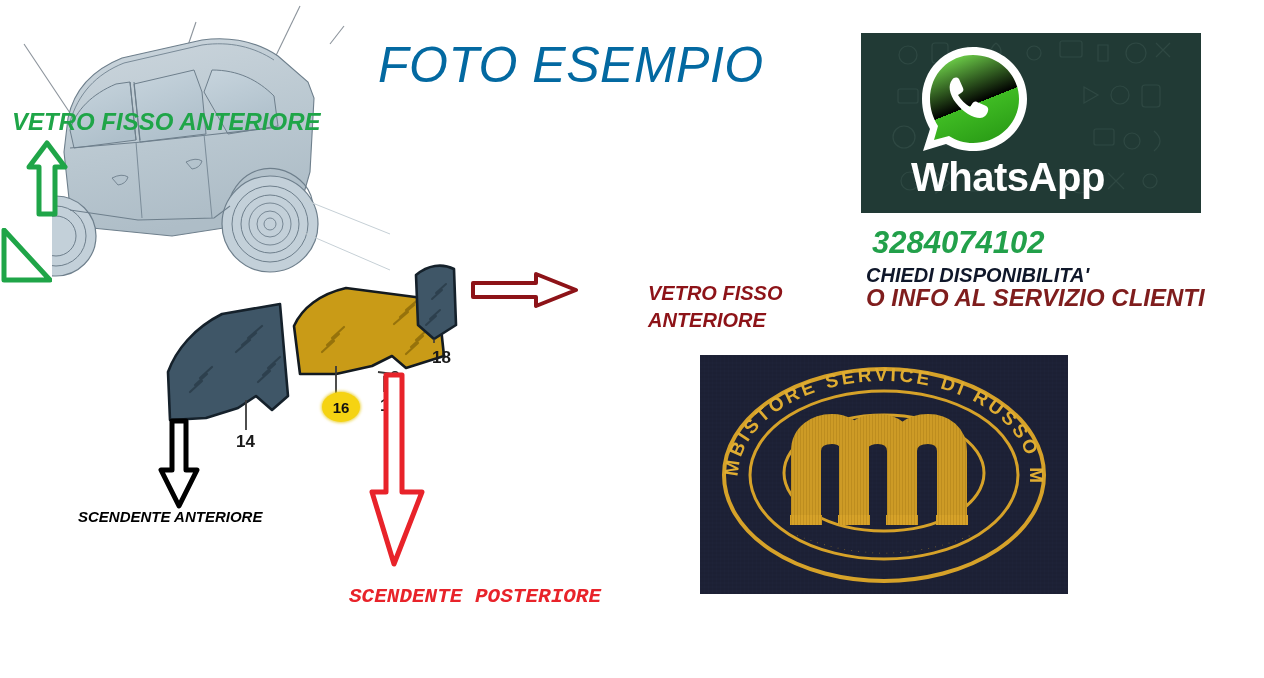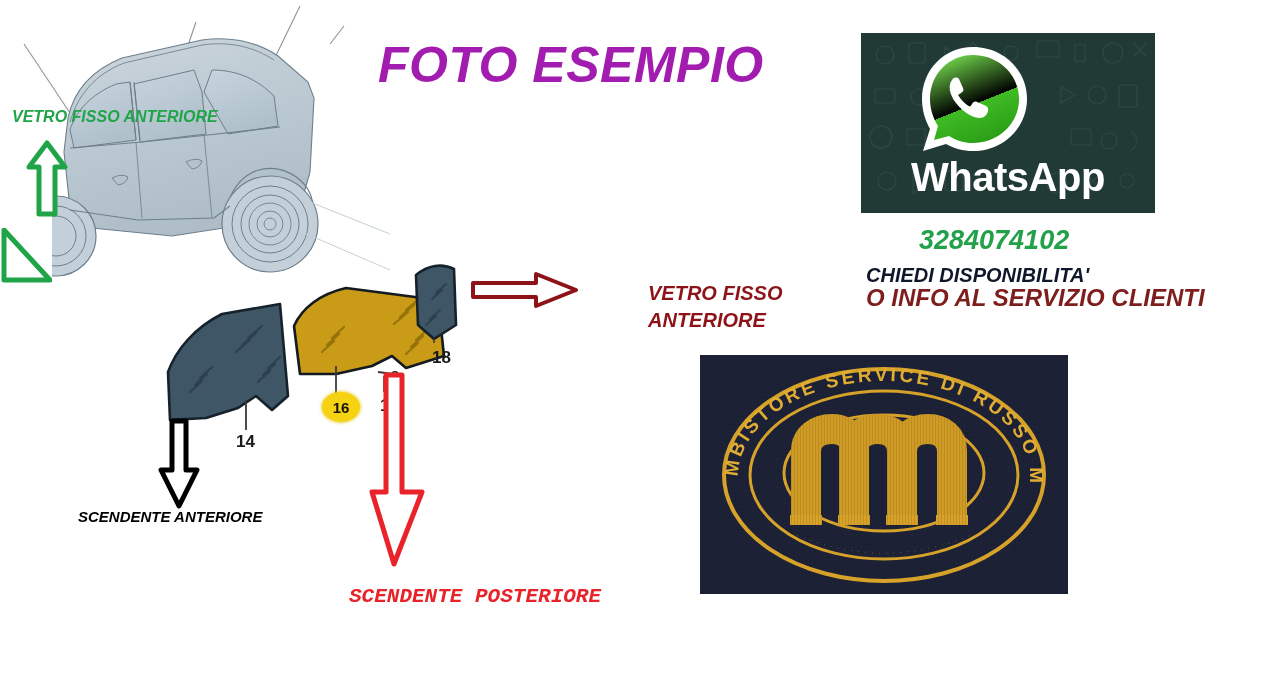--- a/index.html
+++ b/index.html
@@ -20,23 +20,23 @@
     width: 1264px;
     height: 678px;
     background: #ffffff;
   }
 
   
   #title {
     position: absolute;
     left: 378px; top: 36px;
     font-size: 50px;
-    font-weight: bold;
-    font-style: italic;
-    color: #a21caf;
+    font-weight: normal;
+    font-style: italic;
+    color: #0369a1;
     letter-spacing: 0.5px;
     white-space: nowrap;
   }
 
   
   #car-illustration {
     position: absolute;
     left: 52px; top: 22px;
     width: 340px; height: 280px;
   }
@@ -85,21 +85,21 @@
   
   .annot {
     position: absolute;
     font-weight: bold;
     font-style: italic;
     white-space: nowrap;
     font-family: "Liberation Sans", sans-serif;
   }
   #label-vetro-ant {
     left: 12px; top: 108px;
-    font-size: 16px;
+    font-size: 24px;
     color: #1fa548;
   }
   #label-scendente-ant {
     left: 78px; top: 508px;
     font-size: 15px;
     color: #000000;
   }
   #label-scendente-post {
     left: 349px; top: 585px;
     font-size: 21px;
@@ -112,21 +112,21 @@
     color: #8d1318;
     line-height: 27px;
     font-style: italic;
     margin-left: 36px;
   }
 
   
   #whatsapp-banner {
     position: absolute;
     left: 861px; top: 33px;
-    width: 294px; height: 180px;
+    width: 340px; height: 180px;
     background: #213a35;
     overflow: hidden;
   }
   #whatsapp-pattern {
     position: absolute; left: 0; top: 0; width: 100%; height: 100%;
     opacity: 0.22;
   }
   #whatsapp-mark {
     position: absolute;
     left: 52px; top: 8px;
@@ -141,26 +141,25 @@
     font-weight: bold;
     color: #ffffff;
     letter-spacing: -0.5px;
     font-family: "Liberation Sans", sans-serif;
   }
 
   
   #phone-number {
     position: absolute;
     left: 872px; top: 225px;
-    font-size: 27px;
+    font-size: 31px;
     font-weight: bold;
     font-style: italic;
     color: #22a04a;
     white-space: nowrap;
-    margin-left: 47px;
   }
   #contact-line-1 {
     position: absolute;
     left: 866px; top: 264px;
     font-size: 20px;
     font-weight: bold;
     font-style: italic;
     color: #0f172a;
     white-space: nowrap;
   }

